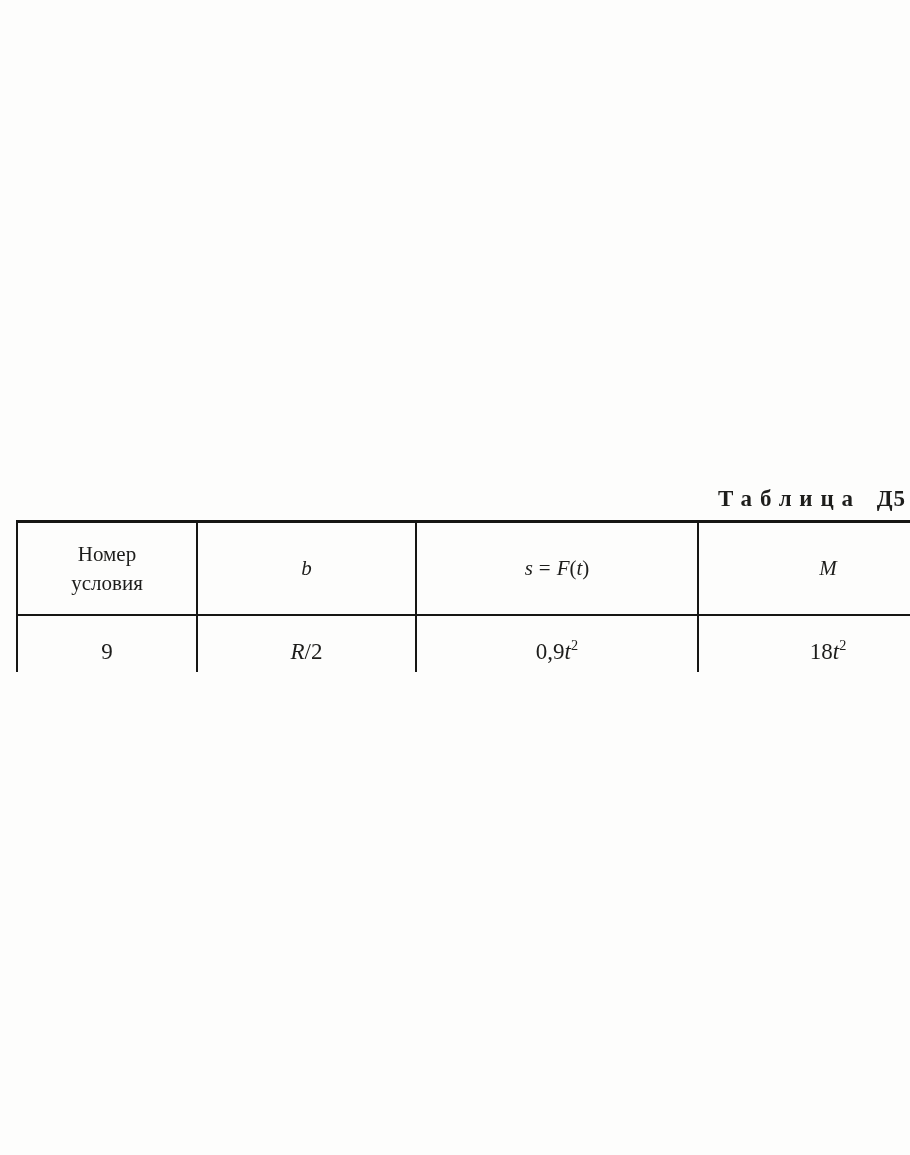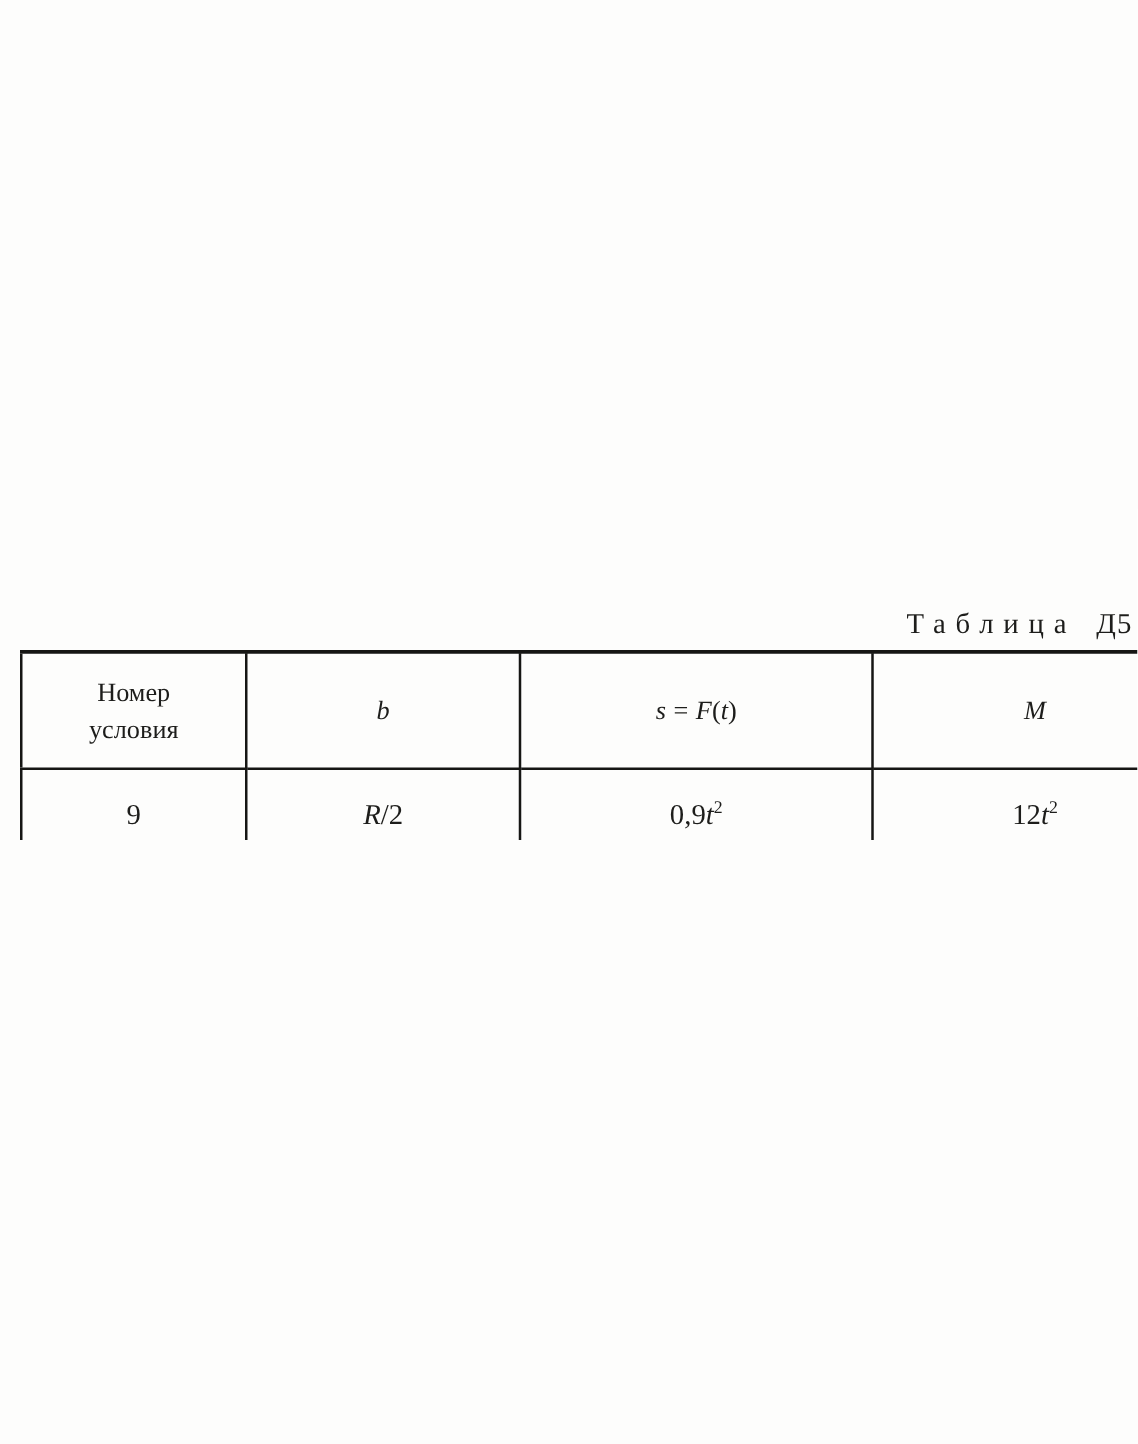--- a/index.html
+++ b/index.html
@@ -15,21 +15,21 @@
     background: #fdfdfc;
     overflow: hidden;
     color: #1d1d1b;
   }
   
   .table-title {
     position: absolute;
     top: 486px;
     right: 4px;
     font-size: 23px;
-    font-weight: 400;
+    font-weight: 700;
     color: #1d1d1b;
     white-space: nowrap;
   }
   .table-title .spaced {
     letter-spacing: 0.34em;
   }
   .table-title .title-num {
     margin-left: 16px;
     letter-spacing: 0.04em;
   }
@@ -117,20 +117,20 @@
           <td class="col-1">
             <span>9</span>
           </td>
           <td class="col-2 math">
             <i>R</i><span>/</span><span>2</span>
           </td>
           <td class="col-3 math">
             <span>0,9</span><i>t</i><sup>2</sup>
           </td>
           <td class="col-4 math">
-            <span>12</span><i>t</i><sup>2</sup>
+            <span>18</span><i>t</i><sup>2</sup>
           </td>
         </tr>
       </tbody>
     </table>
   </div>
 
 </div>
 
 </body></html>

